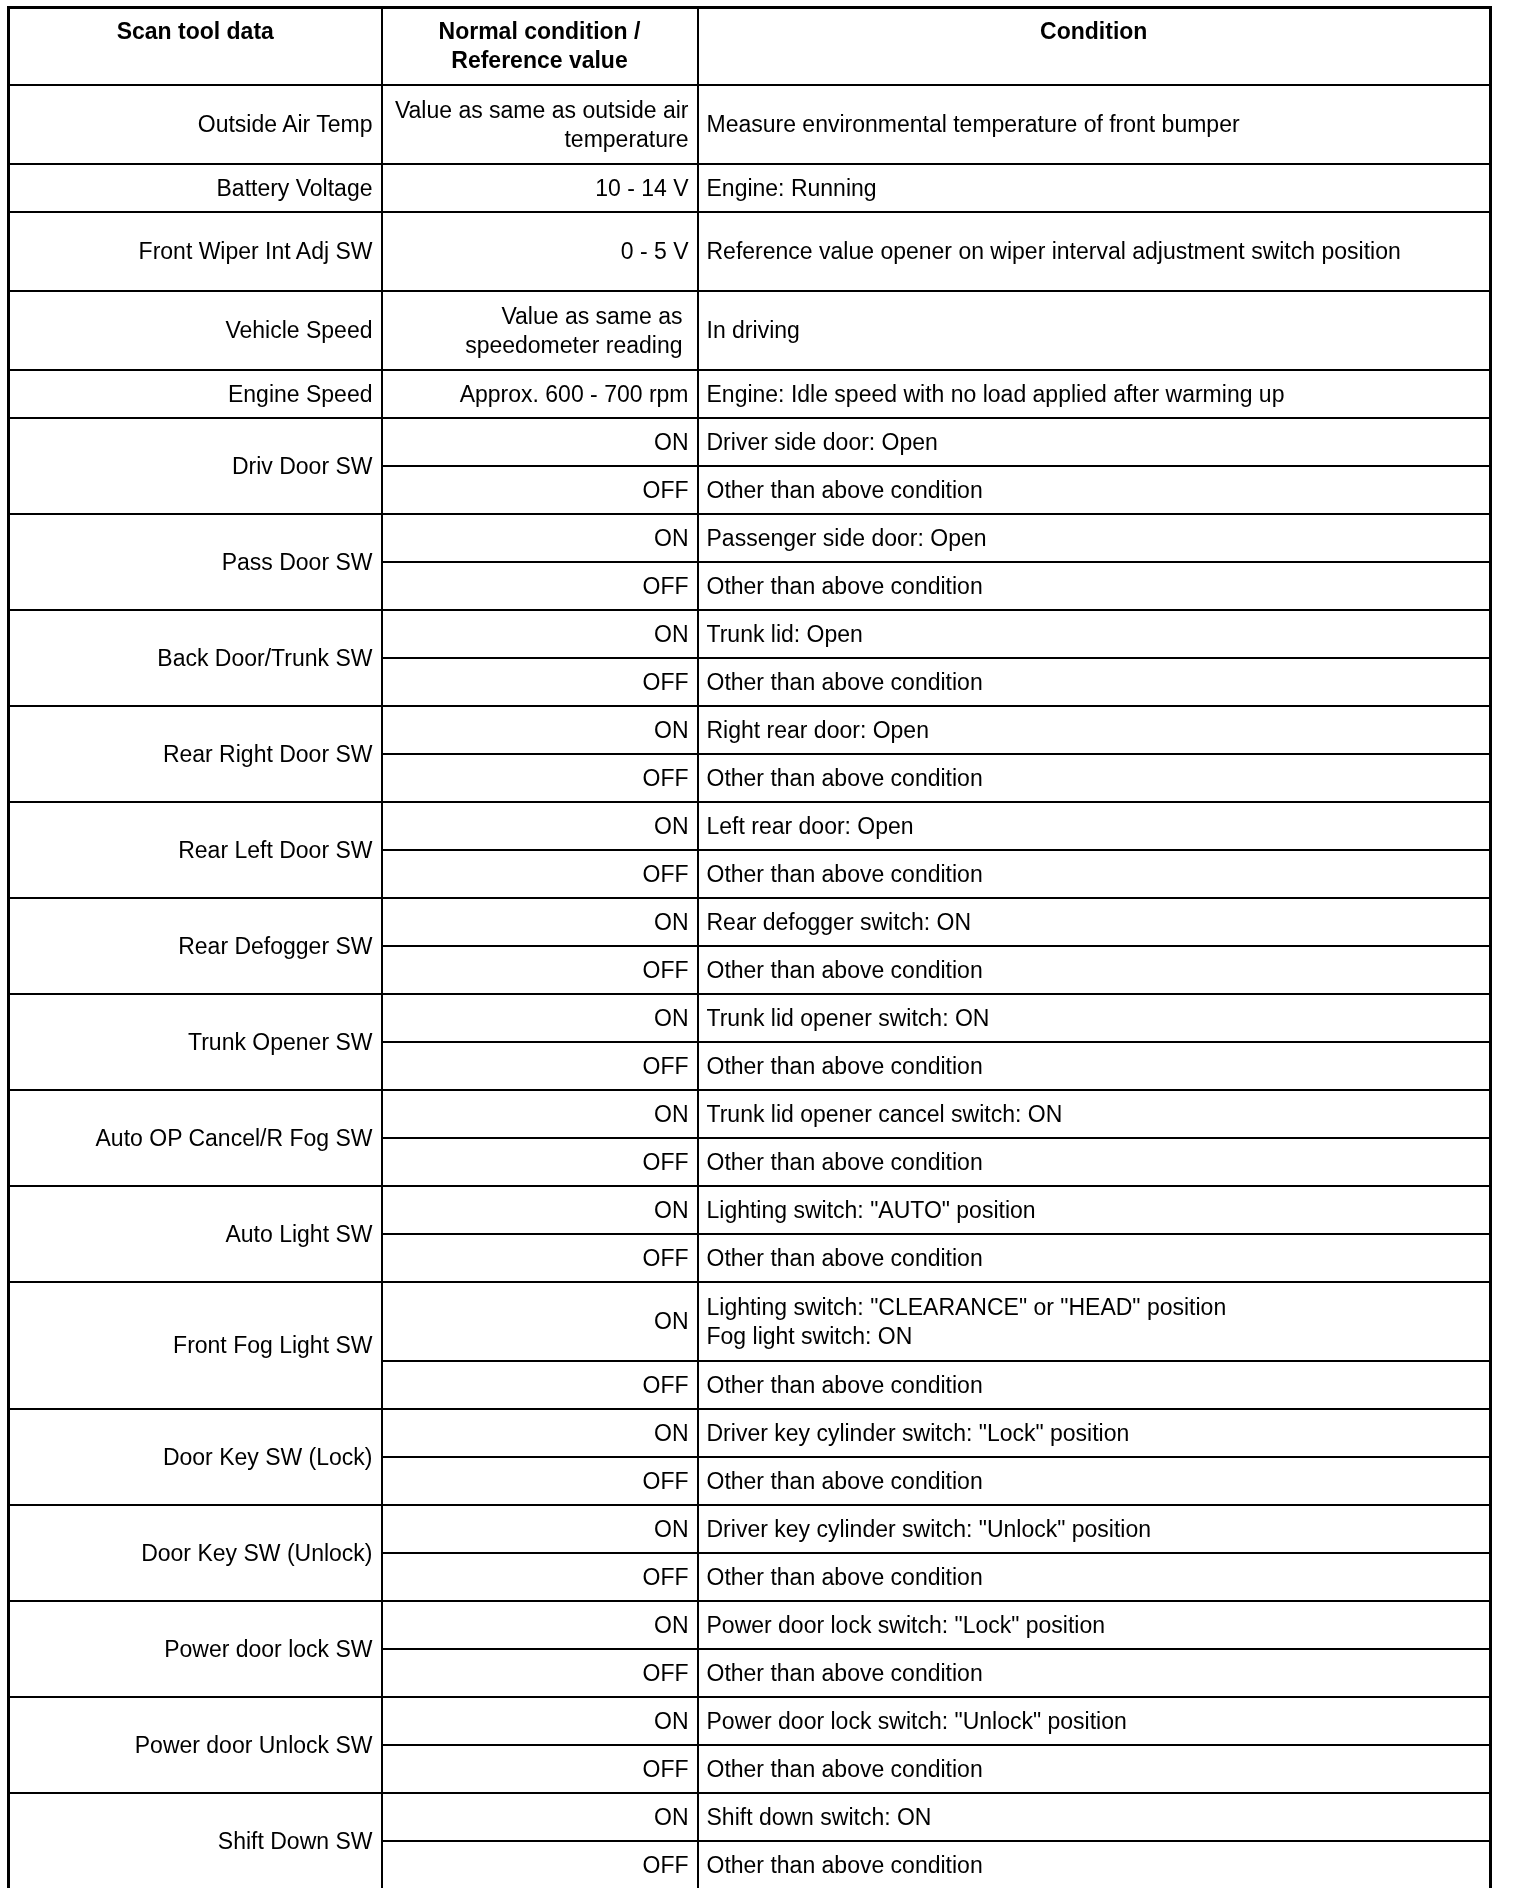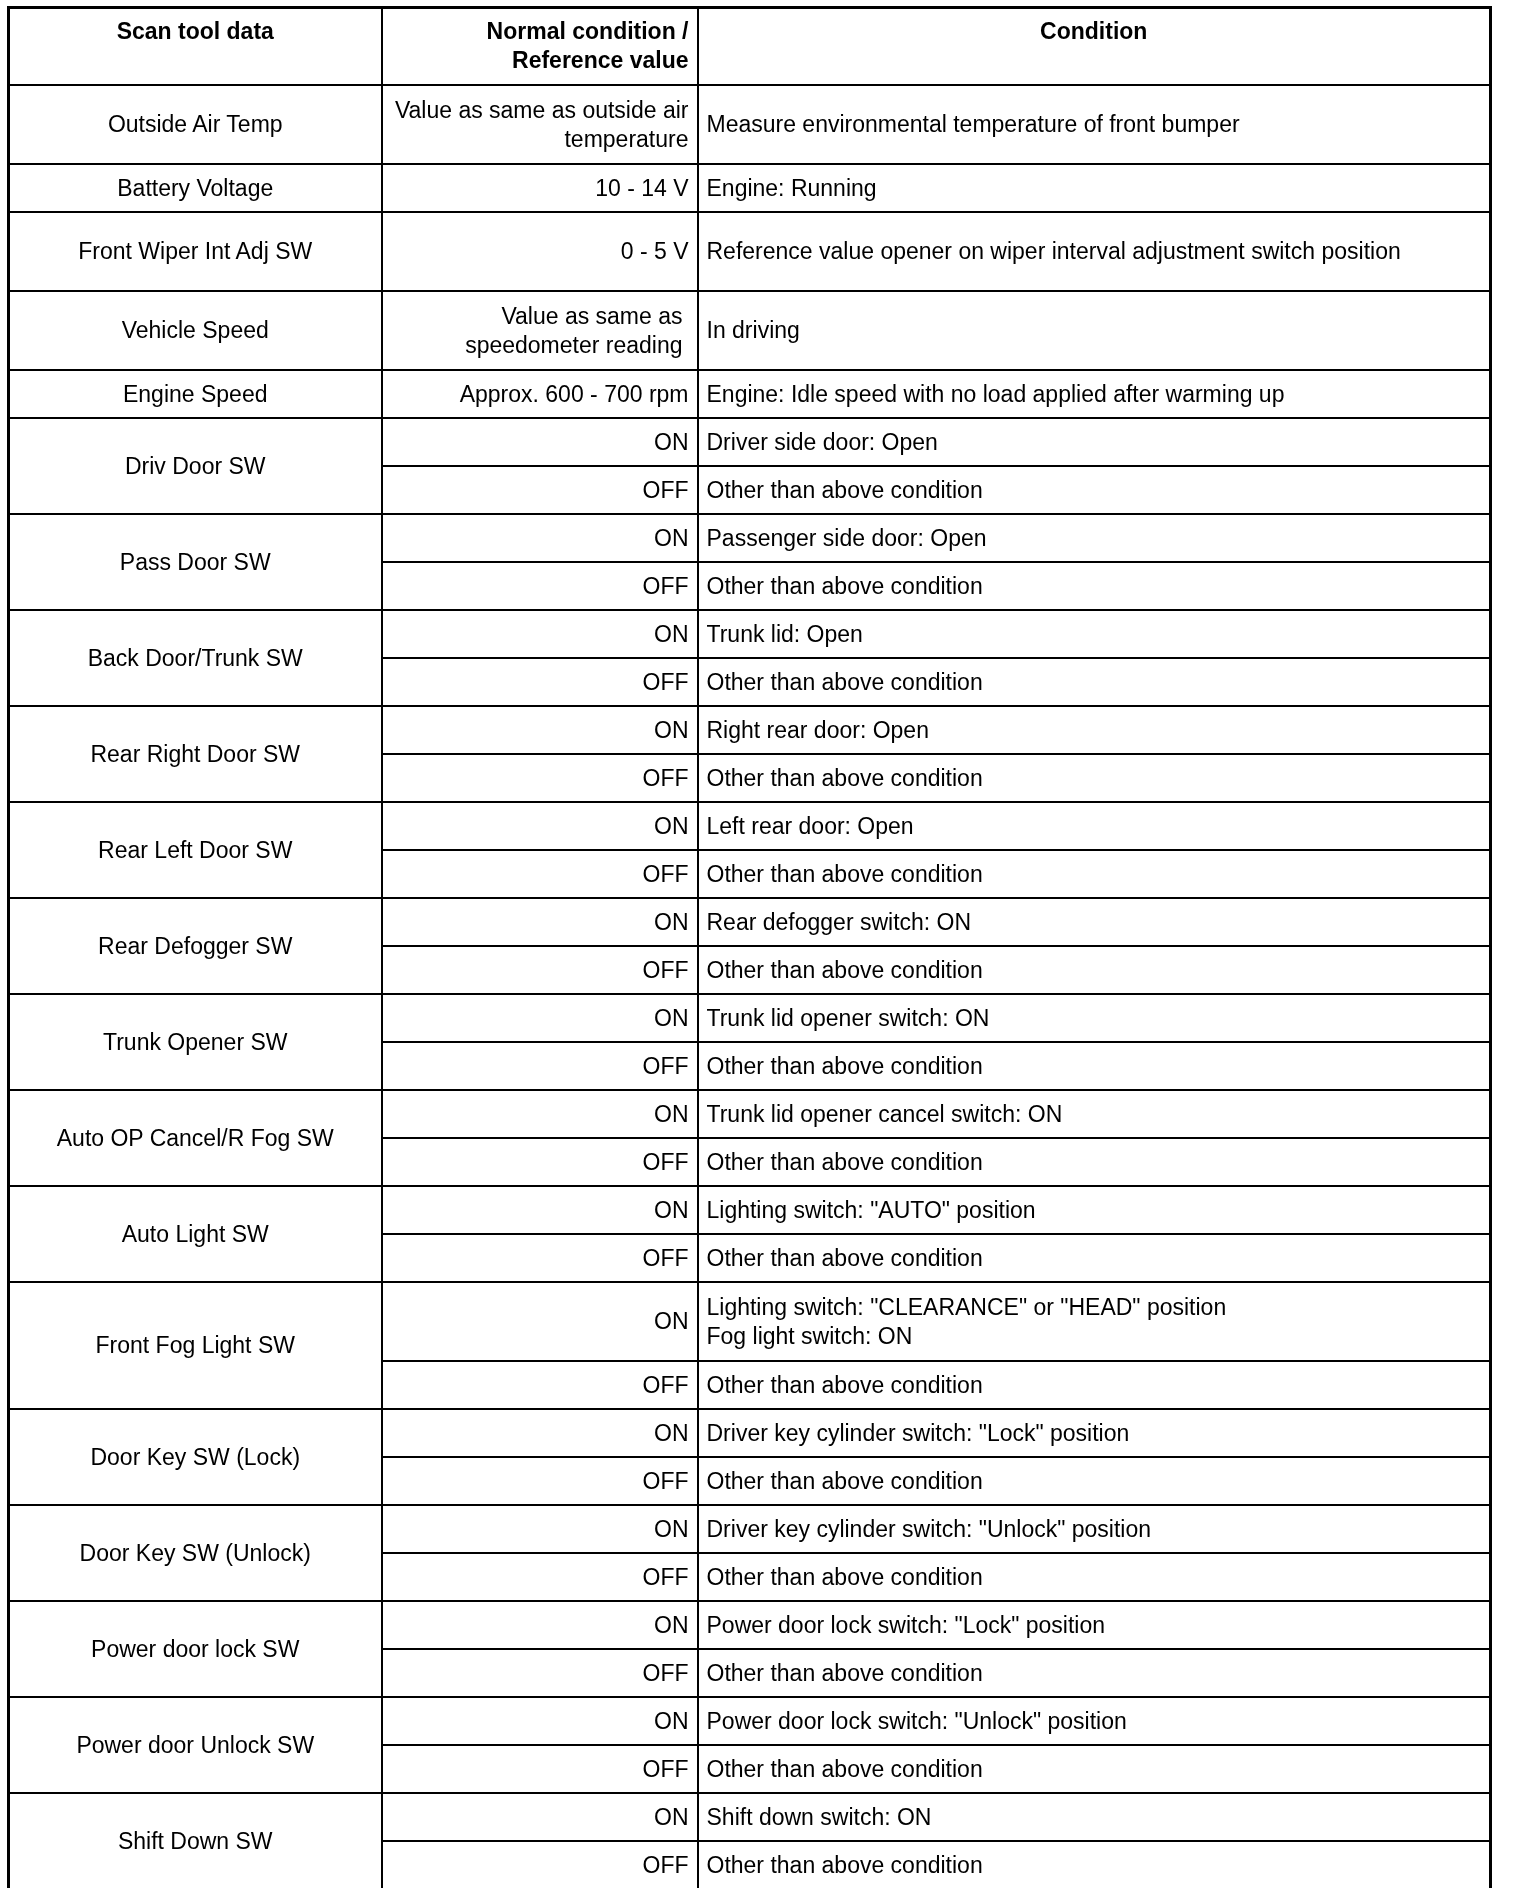--- a/index.html
+++ b/index.html
@@ -24,27 +24,27 @@
     table.spec th {
       font-weight: bold;
       text-align: center;
       vertical-align: top;
       padding-top: 8px;
       height: 67px;
     }
     col.c1 { width: 373px; }
     col.c2 { width: 316px; }
     col.c3 { width: auto; }
-    td.name { text-align: center; }
+    td.name { text-align: right; }
     td.val { text-align: right; }
     td.cond { text-align: left; white-space: pre-line; }
     tr.h79 td { height: 77px; }
     tr.h48 td { height: 46px; }
     tr.h96 td { height: 46px; }
-    th .ln { display: block; text-align: right; }
+    th .ln { display: block; }
   </style>
 </head>
 <body>
 
 <table class="spec">
   <colgroup>
       <col class="c1">
       <col class="c2">
       <col class="c3">
     </colgroup>

